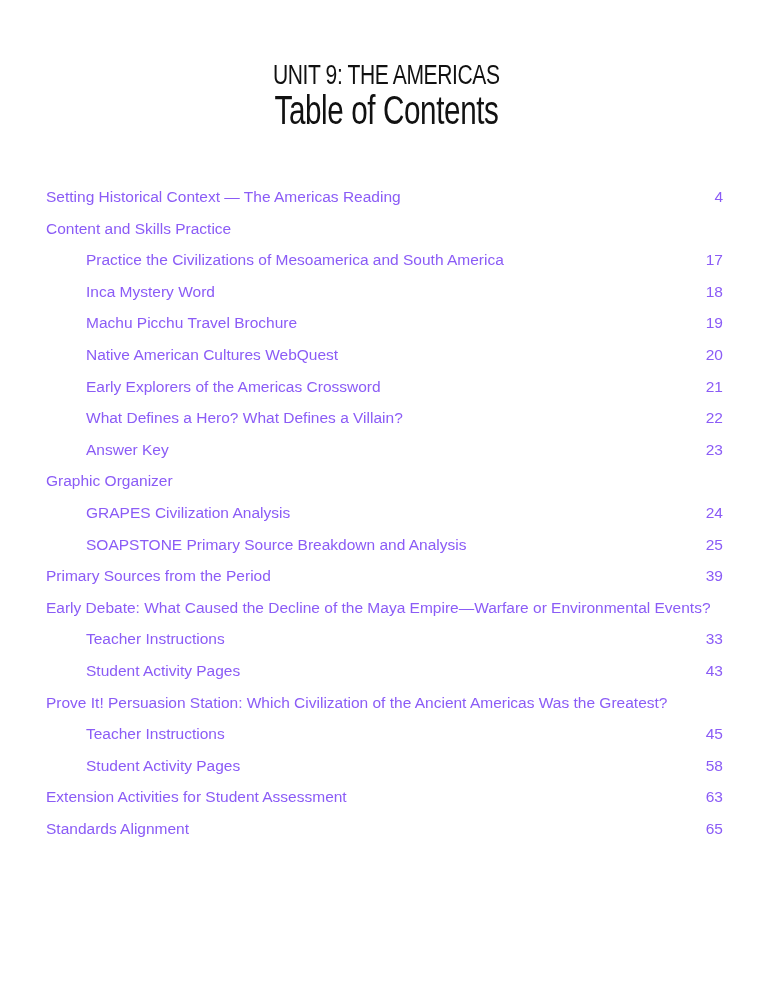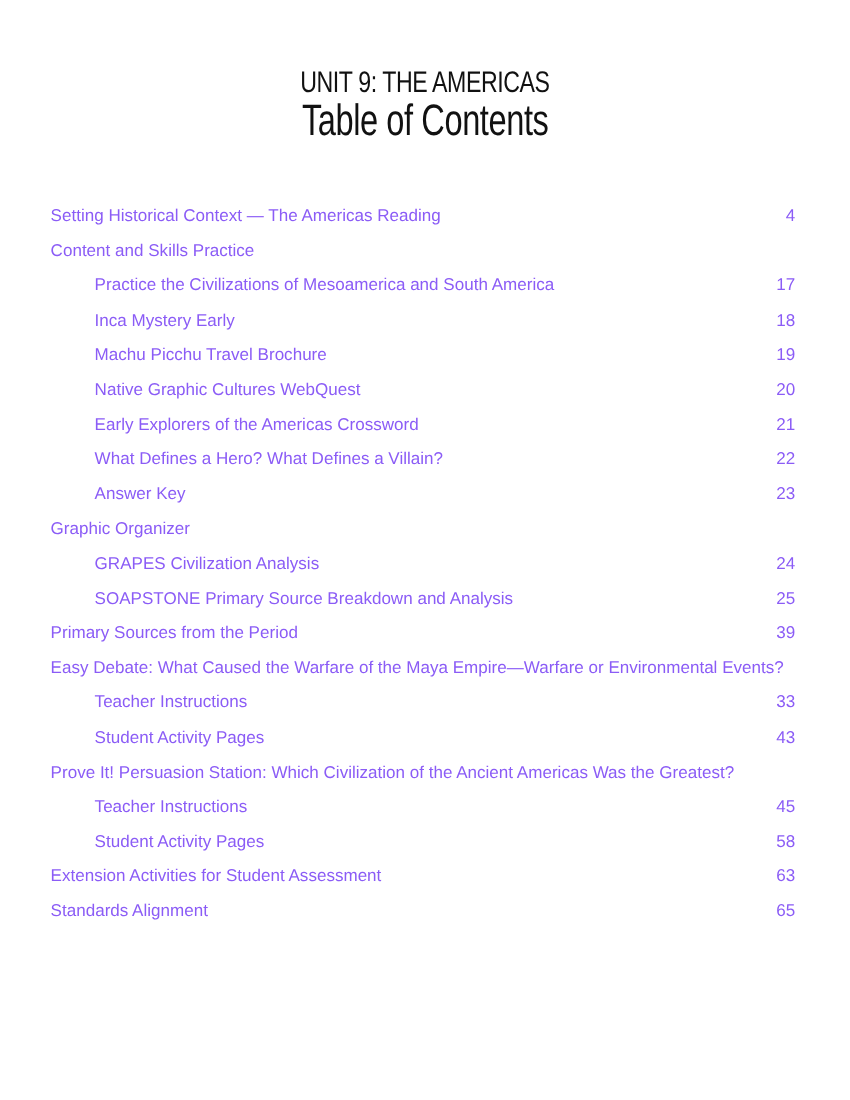--- a/index.html
+++ b/index.html
@@ -99,31 +99,31 @@
     </div>
   <div class="row heading">
       <span class="label">Content and Skills Practice</span>
     </div>
   <div class="row sub">
       <span class="label">Practice the Civilizations of Mesoamerica and South America</span>
       <span class="leader"></span>
       <span class="page">17</span>
     </div>
   <div class="row sub">
-      <span class="label">Inca Mystery Early</span>
+      <span class="label">Inca Mystery Word</span>
       <span class="leader"></span>
       <span class="page">18</span>
     </div>
   <div class="row sub">
       <span class="label">Machu Picchu Travel Brochure</span>
       <span class="leader"></span>
       <span class="page">19</span>
     </div>
   <div class="row sub">
-      <span class="label">Native Graphic Cultures WebQuest</span>
+      <span class="label">Native American Cultures WebQuest</span>
       <span class="leader"></span>
       <span class="page">20</span>
     </div>
   <div class="row sub">
       <span class="label">Early Explorers of the Americas Crossword</span>
       <span class="leader"></span>
       <span class="page">21</span>
     </div>
   <div class="row sub">
       <span class="label">What Defines a Hero? What Defines a Villain?</span>
@@ -147,21 +147,21 @@
       <span class="label">SOAPSTONE Primary Source Breakdown and Analysis</span>
       <span class="leader"></span>
       <span class="page">25</span>
     </div>
   <div class="row">
       <span class="label">Primary Sources from the Period</span>
       <span class="leader"></span>
       <span class="page">39</span>
     </div>
   <div class="row heading">
-      <span class="label">Easy Debate: What Caused the Warfare of the Maya Empire—Warfare or Environmental Events?</span>
+      <span class="label">Early Debate: What Caused the Decline of the Maya Empire—Warfare or Environmental Events?</span>
     </div>
   <div class="row sub">
       <span class="label">Teacher Instructions</span>
       <span class="leader"></span>
       <span class="page">33</span>
     </div>
   <div class="row sub">
       <span class="label">Student Activity Pages</span>
       <span class="leader"></span>
       <span class="page">43</span>

